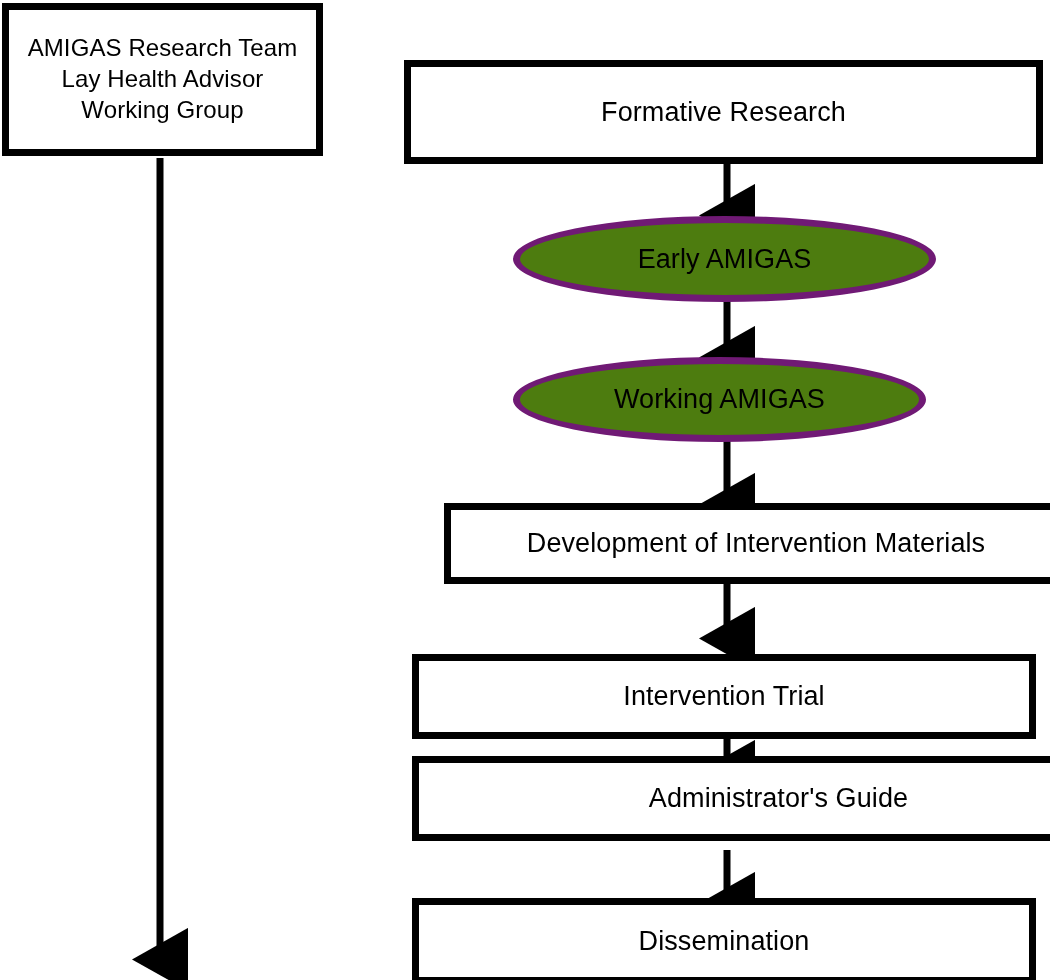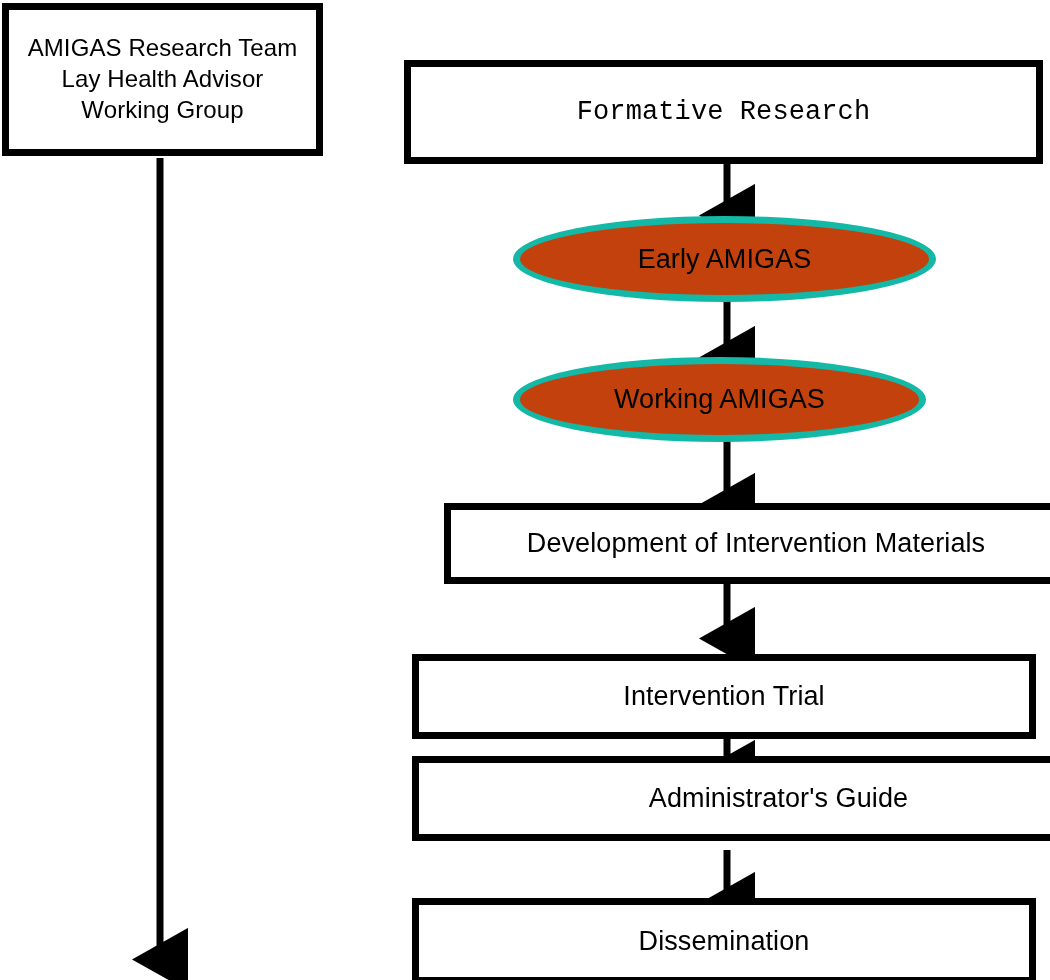--- a/index.html
+++ b/index.html
@@ -45,22 +45,22 @@
     white-space: pre-line;
     padding: 0 6px;
   }
   .node-label.small {
     font-size: 24px;
     line-height: 1.28;
   }
   .node-ellipse {
     position: absolute;
     box-sizing: border-box;
-    background: #c2410c;
-    border: 7px solid #14b8a6;
+    background: #4d7c0f;
+    border: 7px solid #701a75;
     border-radius: 50%;
     display: flex;
     align-items: center;
     justify-content: center;
     text-align: center;
     z-index: 3;
   }
 </style>
 </head>
 <body>
@@ -88,21 +88,21 @@
 
     <line x1="727" y1="850" x2="727" y2="902" stroke="#000000" stroke-width="7" marker-end="url(#arrowhead)"></line>
   </svg>
 
   <div class="node-box" style="left:2px; top:3px; width:321px; height:153px;">
     <span class="node-label small">AMIGAS Research Team
 Lay Health Advisor
 Working Group</span>
   </div>
 
-  <div class="node-box" style="left:404px; top:60px; width:639px; height:104px;font-family:Liberation Mono, monospace;">
+  <div class="node-box" style="left:404px; top:60px; width:639px; height:104px;">
     <span class="node-label">Formative Research</span>
   </div>
 
   <div class="node-ellipse" style="left:513px; top:216px; width:423px; height:86px;">
     <span class="node-label">Early AMIGAS</span>
   </div>
 
   <div class="node-ellipse" style="left:513px; top:357px; width:413px; height:85px;">
     <span class="node-label">Working AMIGAS</span>
   </div>

